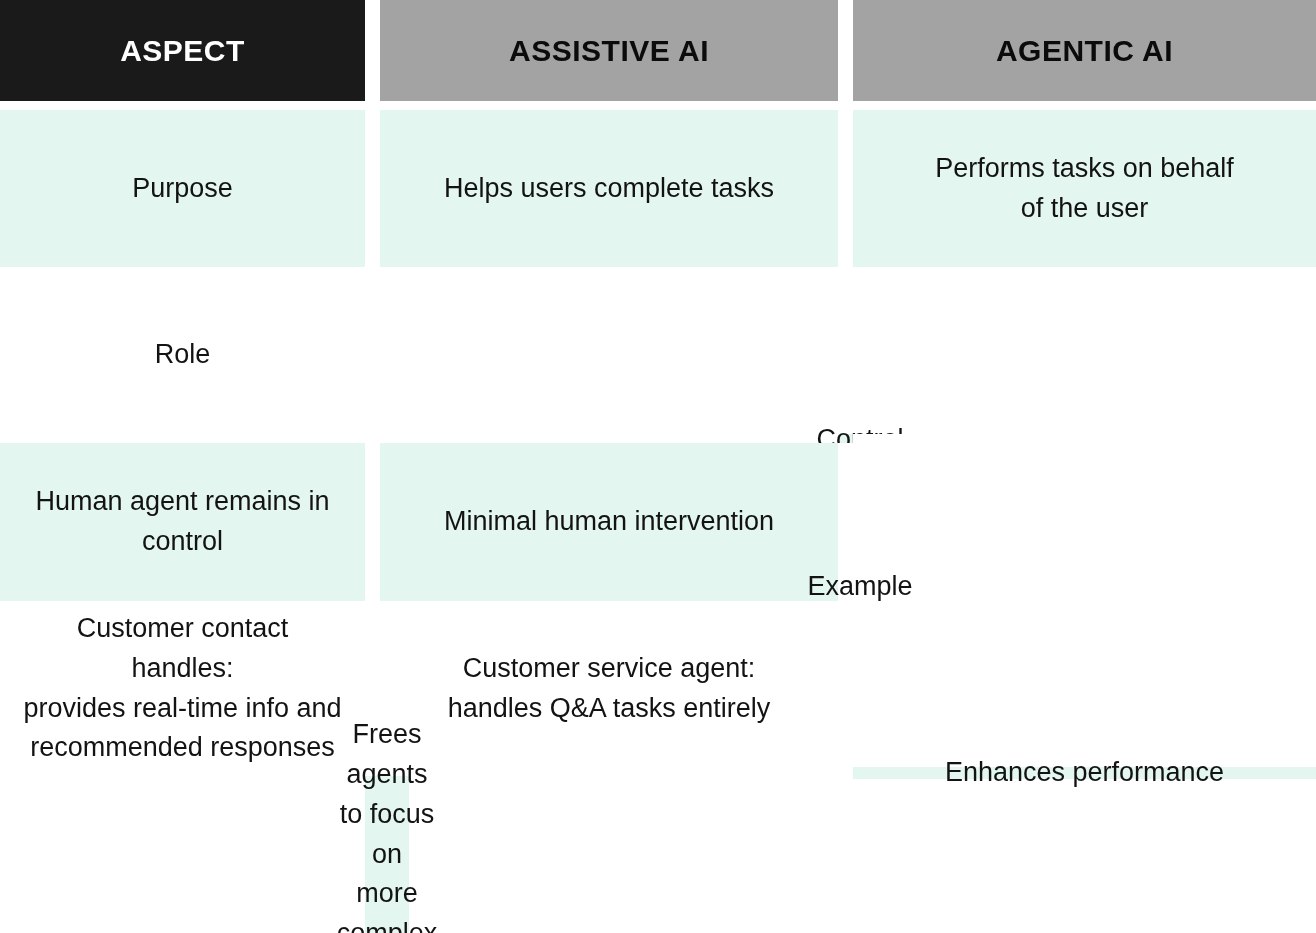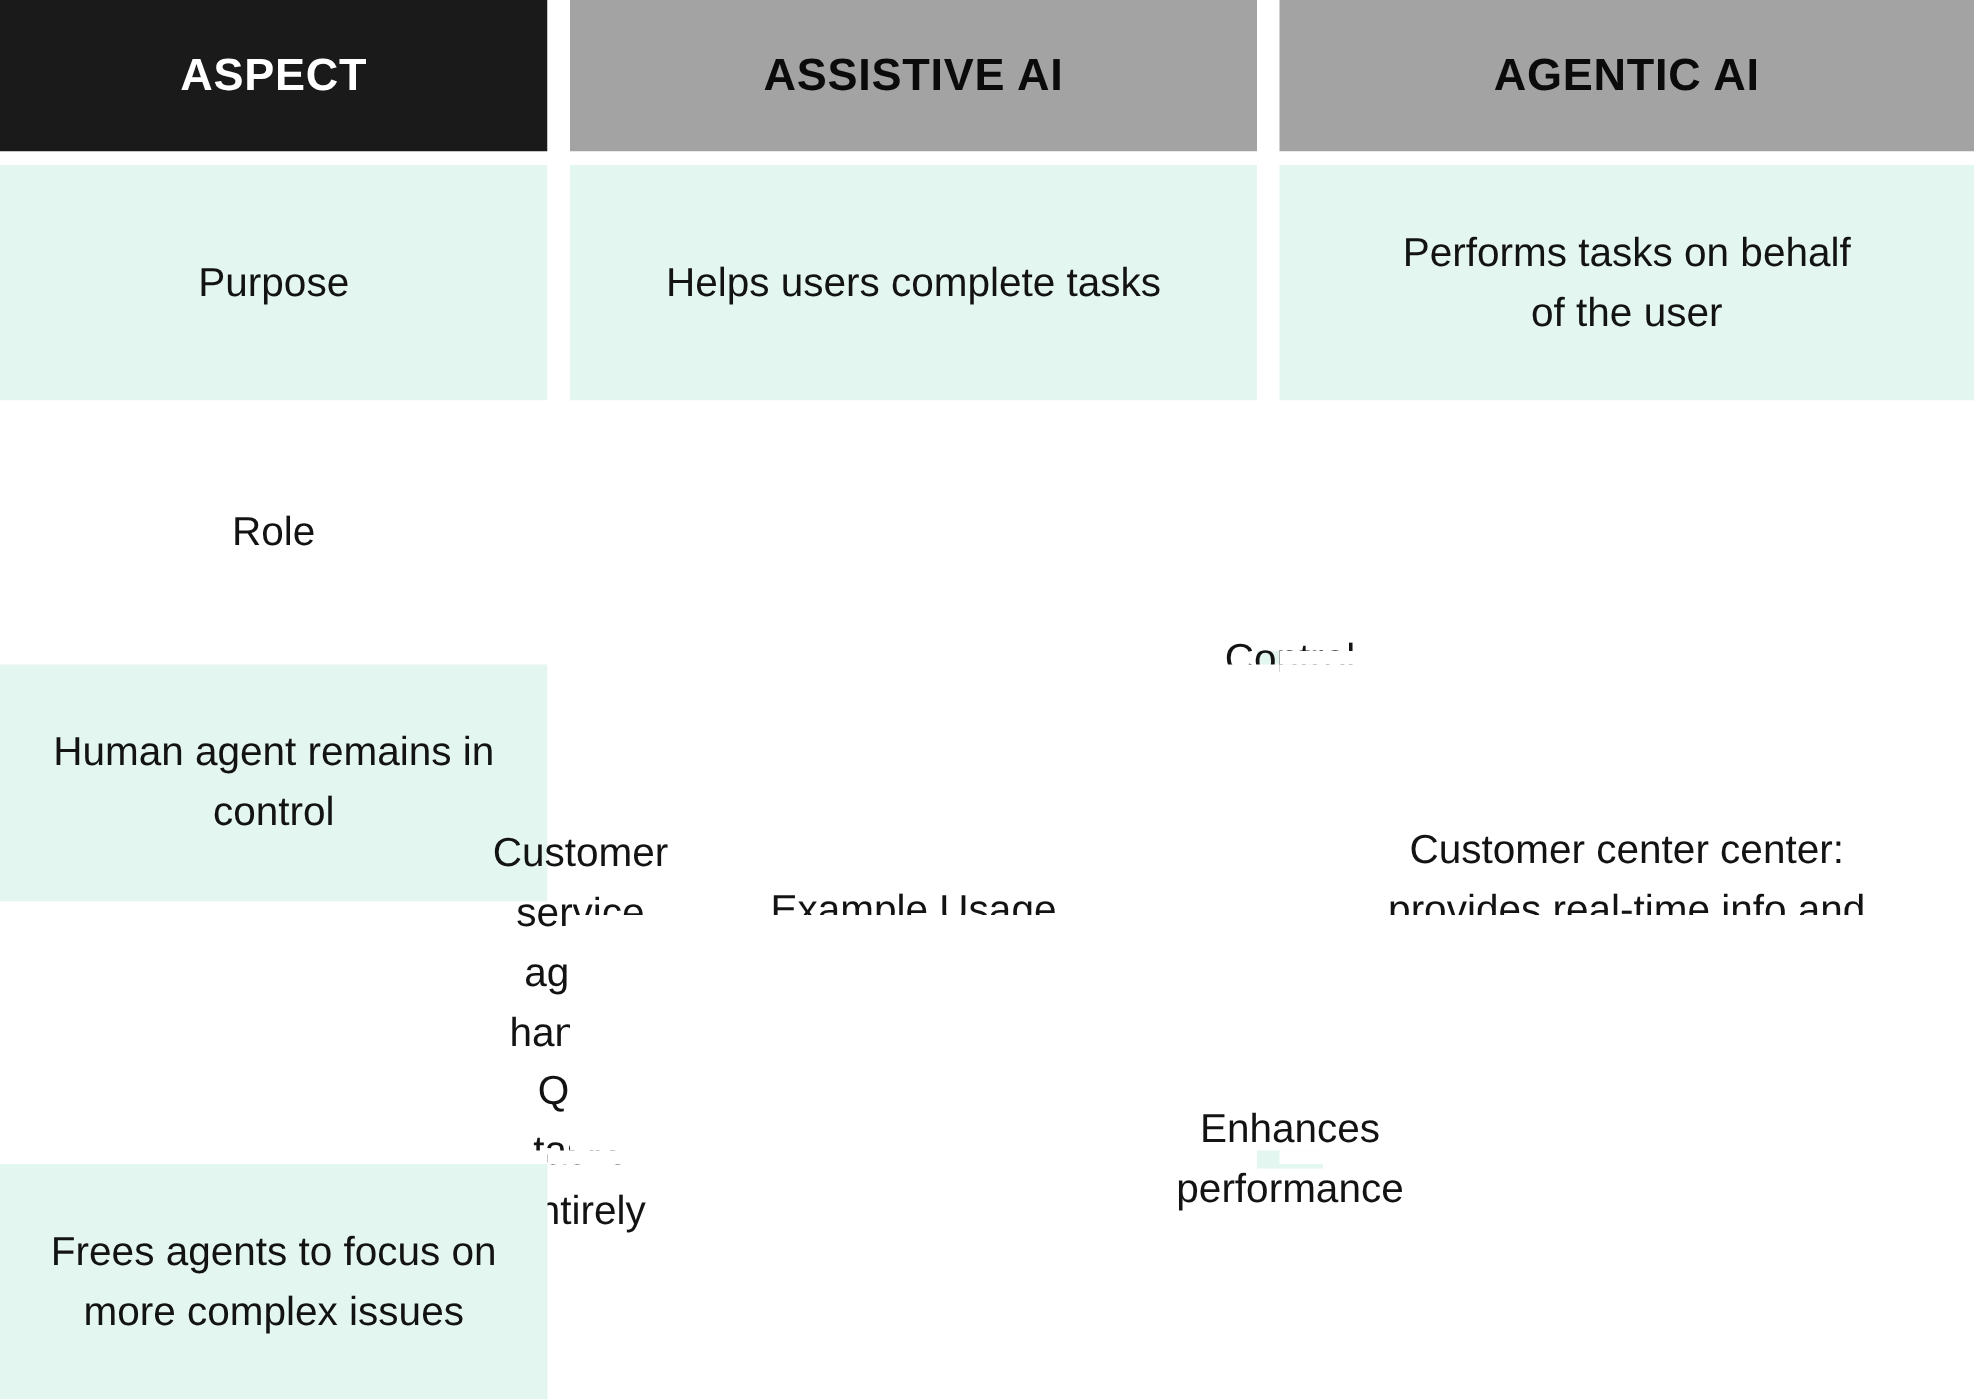--- a/index.html
+++ b/index.html
@@ -104,30 +104,31 @@
   <div class="gap"></div>
   <div class="gap"></div>
   <div class="gap"></div>
   <div class="gap"></div>
 
   <div class="td row-tint cell-aspect">Control</div>
   <div class="gap"></div>
   <div class="td row-tint">Human agent remains in
 control</div>
   <div class="gap"></div>
+  <div class="td row-tint">Minimal human intervention</div>
 
   <div class="gap"></div>
   <div class="gap"></div>
   <div class="gap"></div>
   <div class="gap"></div>
   <div class="gap"></div>
 
   <div class="td row-plain cell-aspect">Example Usage</div>
   <div class="gap"></div>
-  <div class="td row-plain">Customer center center:
+  <div class="td row-plain">Customer contact handles:
 provides real-time info and
 recommended responses</div>
   <div class="gap"></div>
   <div class="td row-plain">Customer service agent:
 handles Q&amp;A tasks entirely</div>
 
   <div class="gap"></div>
   <div class="gap"></div>
   <div class="gap"></div>
   <div class="gap"></div>

